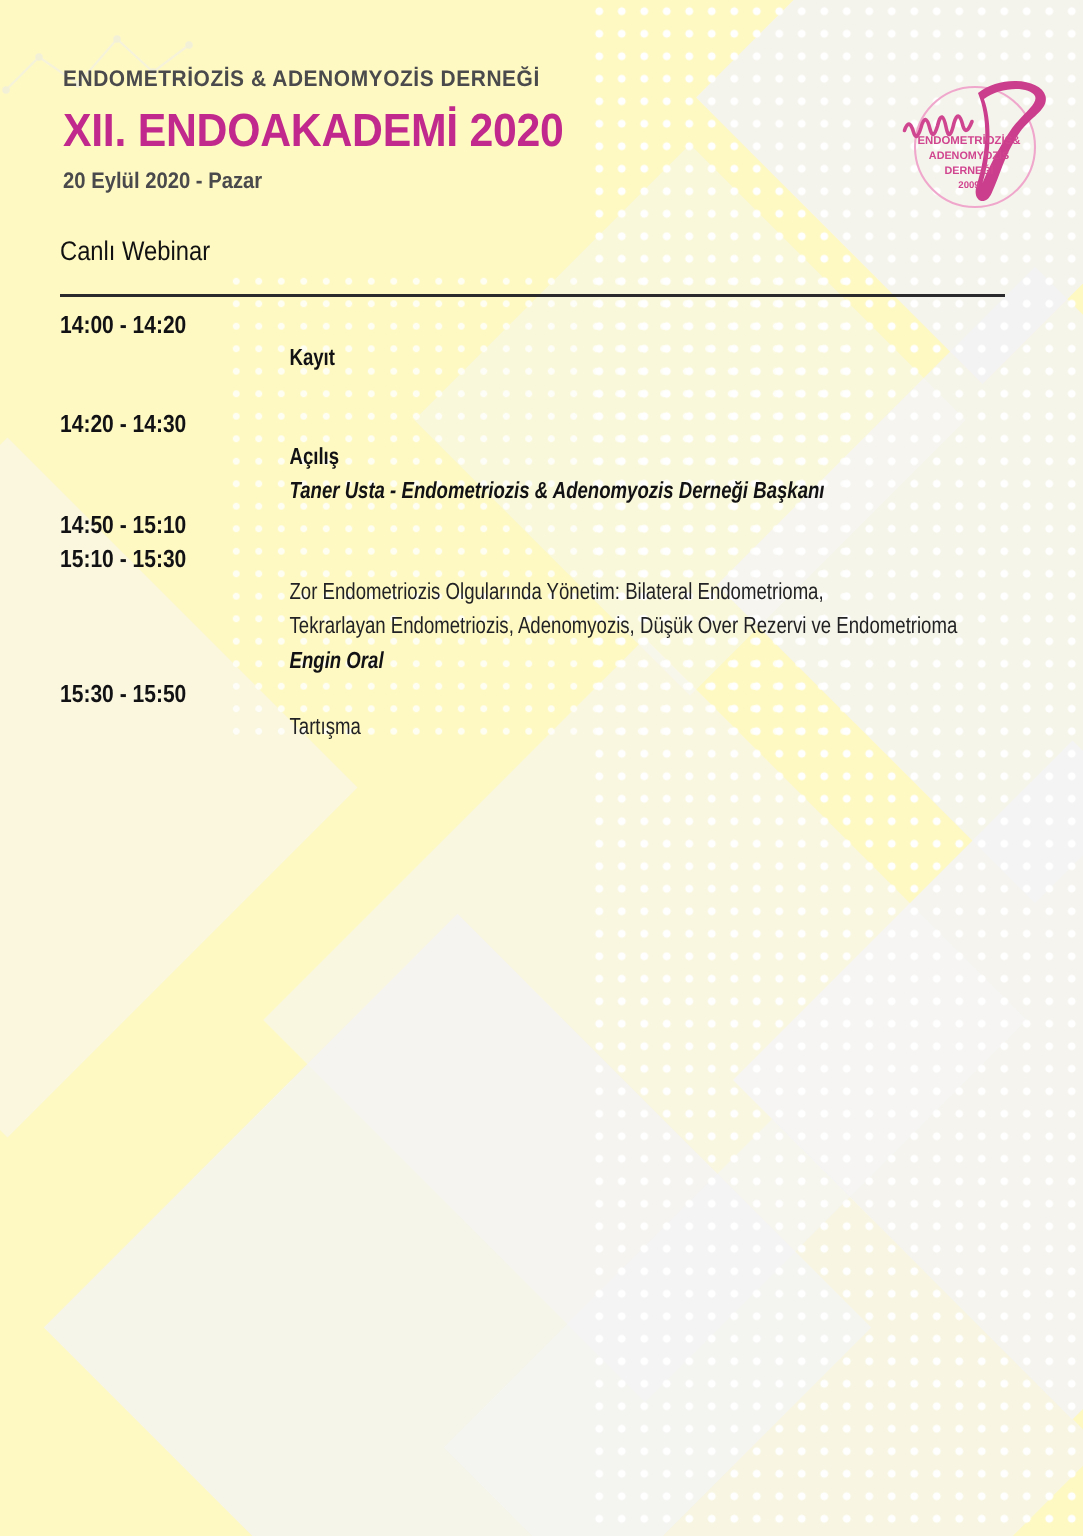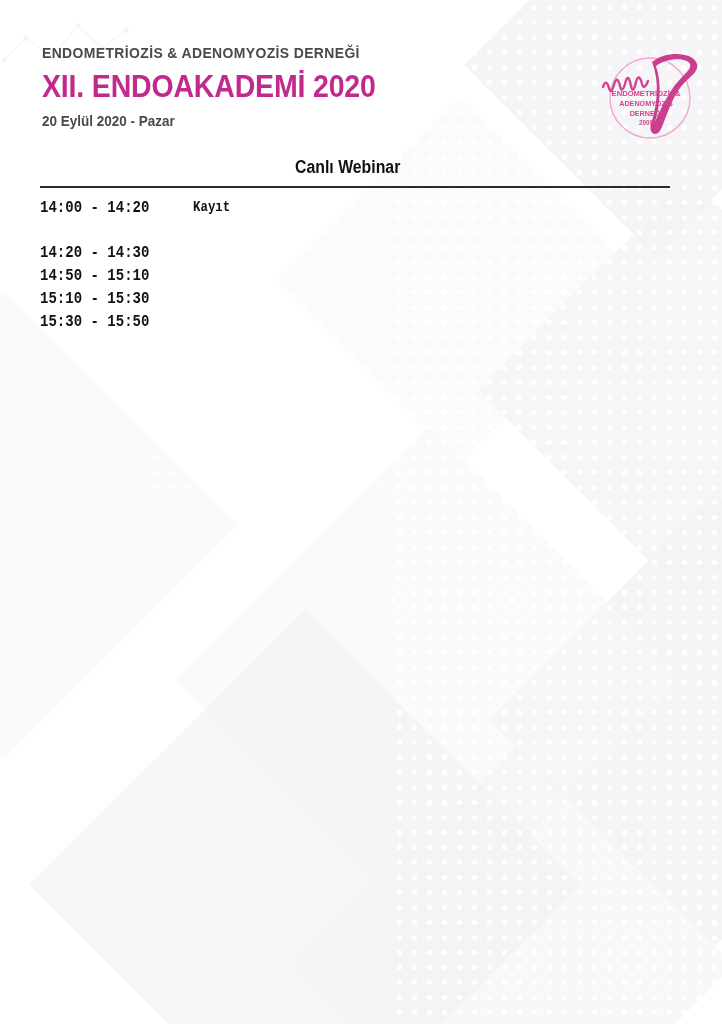--- a/index.html
+++ b/index.html
@@ -1,20 +1,20 @@
 <!DOCTYPE html>
 <html><head>
 <meta charset="utf-8">
 <style>
   html,body{margin:0;padding:0;background:#e9e9ec;}
   .page{
     position:relative;
     width:722px;height:1024px;
     margin:0 auto;
-    background:#ffffff;
+    background:#fef9c3;
     overflow:hidden;
     font-family:"Liberation Sans","DejaVu Sans",sans-serif;
     color:#1c1c1e;
   }
   
   .diamond{position:absolute;background:#f3f3f6;transform:rotate(45deg);}
   .d1{left:520px;top:-70px;width:270px;height:270px;opacity:.8;}
   .d2{left:540px;top:240px;width:300px;height:300px;opacity:.75;}
   .d3{left:555px;top:560px;width:320px;height:320px;opacity:.85;}
   .d4{left:250px;top:500px;width:360px;height:360px;opacity:.55;background:#f5f5f8;}
@@ -39,34 +39,34 @@
   .org-name{font-size:15px;font-weight:700;color:#4a4a4c;letter-spacing:.4px;
     transform:scaleX(.93);transform-origin:0 50%;white-space:nowrap;}
   .title{font-size:31px;font-weight:800;color:#c12a8c;margin-top:8px;letter-spacing:-.2px;
     transform:scaleX(.92);transform-origin:0 50%;white-space:nowrap;}
   .date{font-size:15px;font-weight:700;color:#4a4a4c;margin-top:7px;
     transform:scaleX(.9);transform-origin:0 50%;white-space:nowrap;}
   .logo{position:absolute;right:16px;top:50px;width:106px;height:92px;}
   
   .main{position:absolute;left:40px;top:157px;width:650px;}
   .section-heading{
-    font-size:18px;font-weight:700;color:#111;
-    padding-bottom:8px;border-bottom:2.5px solid #2a2a2c;width:630px;text-align:center;
+    font-size:18px;font-weight:400;color:#111;
+    padding-bottom:18px;border-bottom:2.5px solid #2a2a2c;width:630px;
   }
   .section-heading > span{display:inline-block;transform:scaleX(.88);transform-origin:0 50%;white-space:nowrap;}
   .schedule{margin-top:8px;}
-  .row{display:flex;font-family:Liberation Mono, monospace;}
+  .row{display:flex;}
   .row.gap{margin-top:22px;}
   .time{
     width:153px;flex:none;font-size:16.5px;font-weight:700;color:#121214;
     line-height:23px;transform:scaleX(.85);transform-origin:0 0;white-space:nowrap;
   }
   .time.pink{color:#dc5da3;}
   .time.red{color:#e8433e;}
-  .content{flex:1;min-width:0;}
+  .content{flex:1;min-width:0;margin-top:21px;}
   .line{
     font-size:15.5px;line-height:23px;color:#222224;
     transform:scaleX(.8);transform-origin:0 0;white-space:nowrap;
   }
   .line.bold{font-weight:700;color:#121214;}
   .line.speaker{font-weight:700;font-style:italic;color:#121214;}
   .line.regular{font-weight:400;}
   .line.chairs{font-weight:700;color:#121214;}
   .line.pink{color:#dc5da3;}
   .line.red{color:#e8433e;}
@@ -125,26 +125,38 @@
     </div>
     <div class="schedule">
         <div class="row">
           <div class="time">14:00 - 14:20</div>
           <div class="content">
             <div class="line bold">Kayıt</div>
           </div>
         </div>
         <div class="row gap">
           <div class="time">14:20 - 14:30</div>
+          <div class="content">
+            <div class="line bold">Açılış</div>
+            <div class="line speaker">Taner Usta - Endometriozis &amp; Adenomyozis Derneği Başkanı</div>
+          </div>
         </div>
         <div class="row">
           <div class="time">14:50 - 15:10</div>
         </div>
         <div class="row">
           <div class="time">15:10 - 15:30</div>
+          <div class="content">
+            <div class="line regular">Zor Endometriozis Olgularında Yönetim: Bilateral Endometrioma,</div>
+            <div class="line regular">Tekrarlayan Endometriozis, Adenomyozis, Düşük Over Rezervi ve Endometrioma</div>
+            <div class="line speaker">Engin Oral</div>
+          </div>
         </div>
         <div class="row">
           <div class="time">15:30 - 15:50</div>
+          <div class="content">
+            <div class="line regular">Tartışma</div>
+          </div>
         </div>
       </div>
   </div>
 
 </div>
 
 </body></html>

